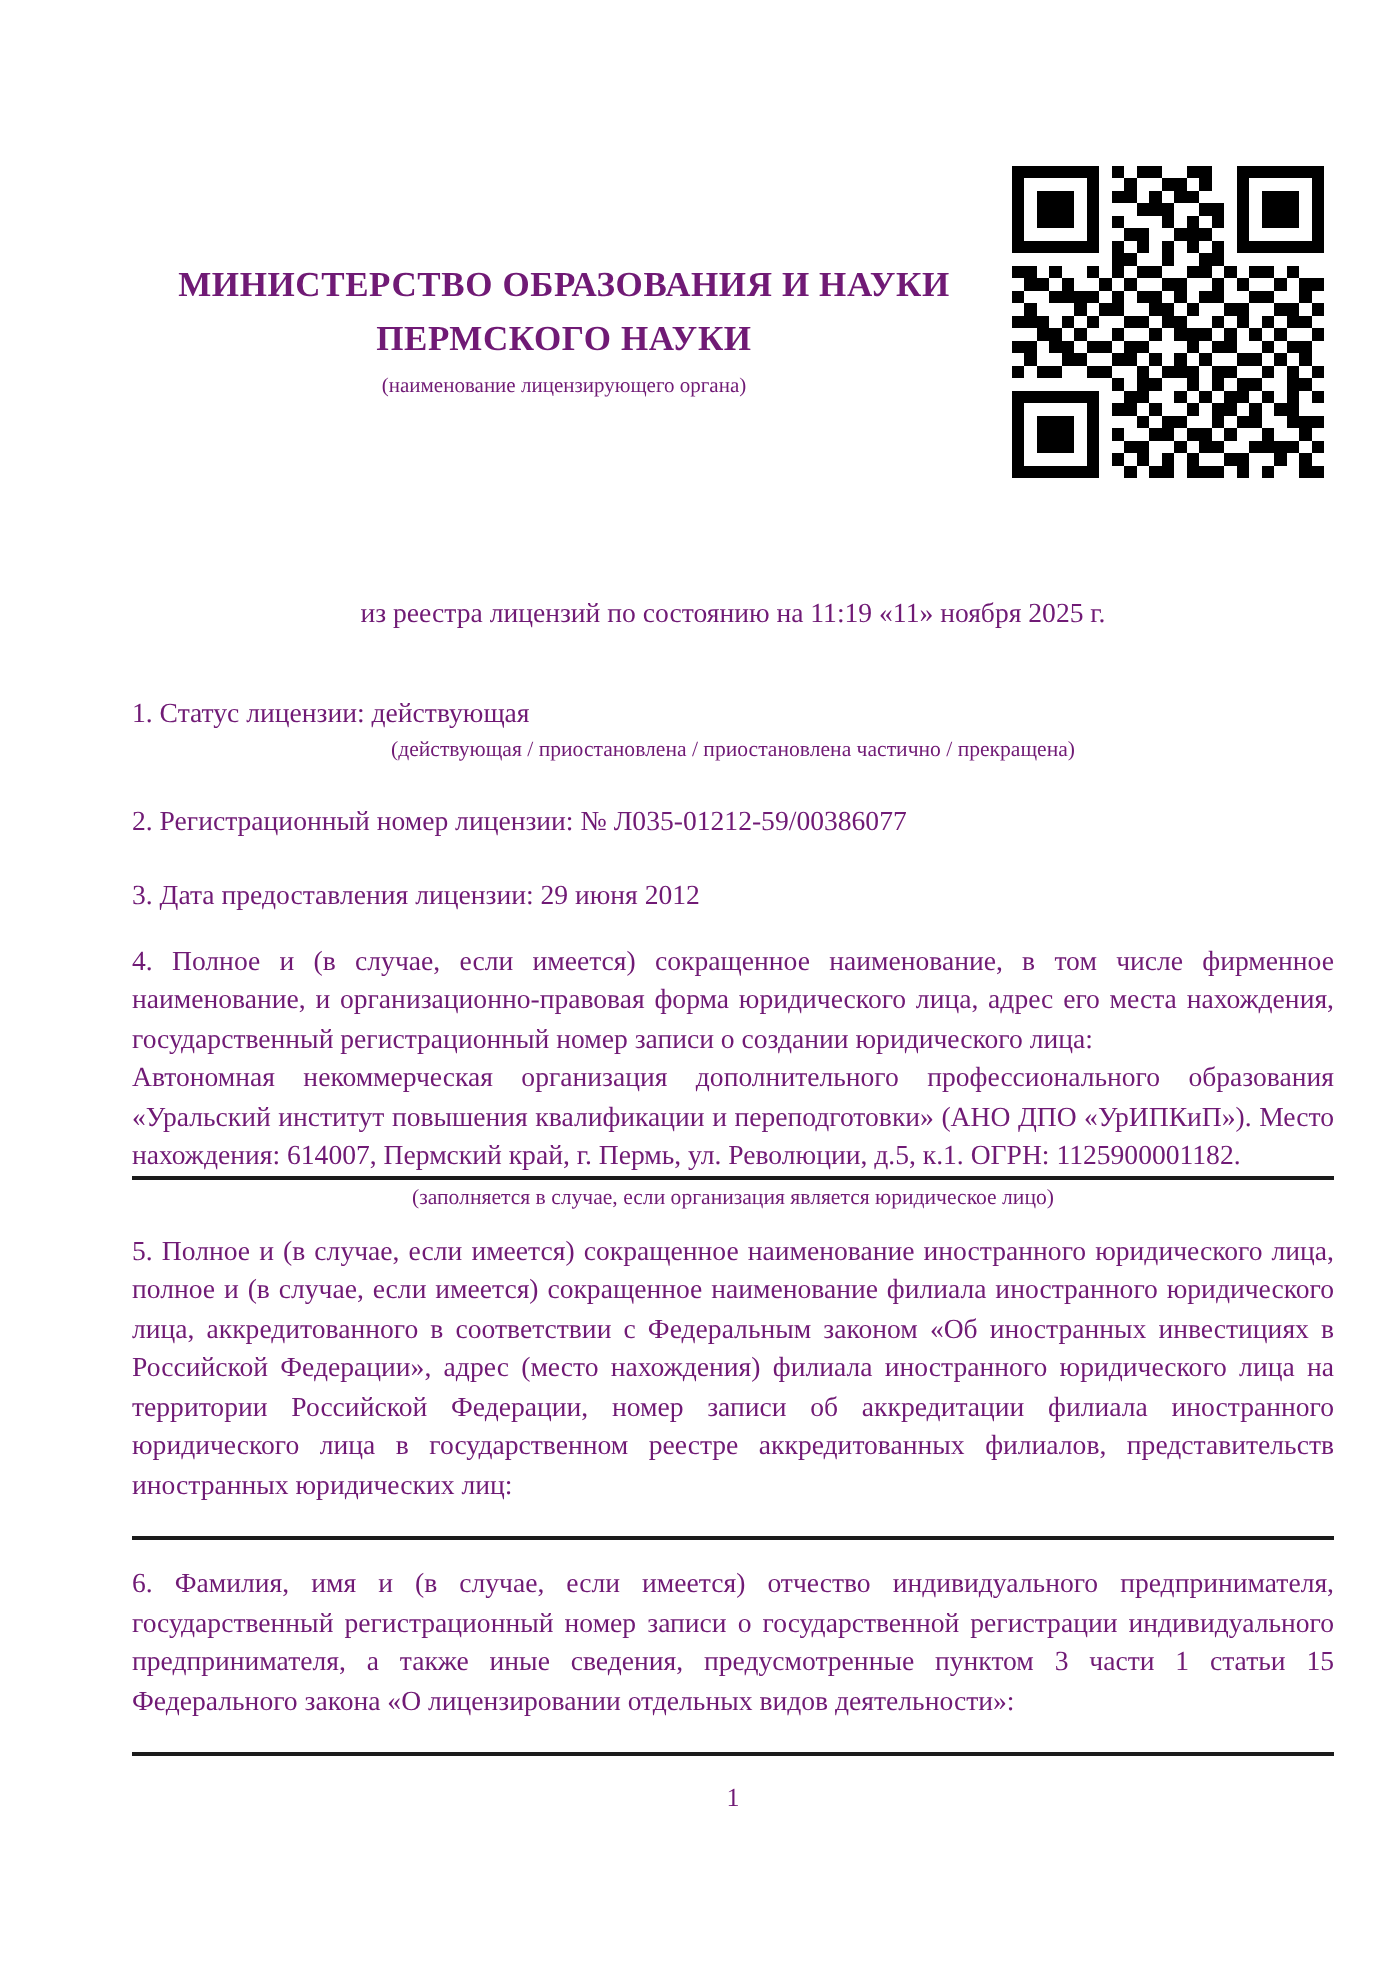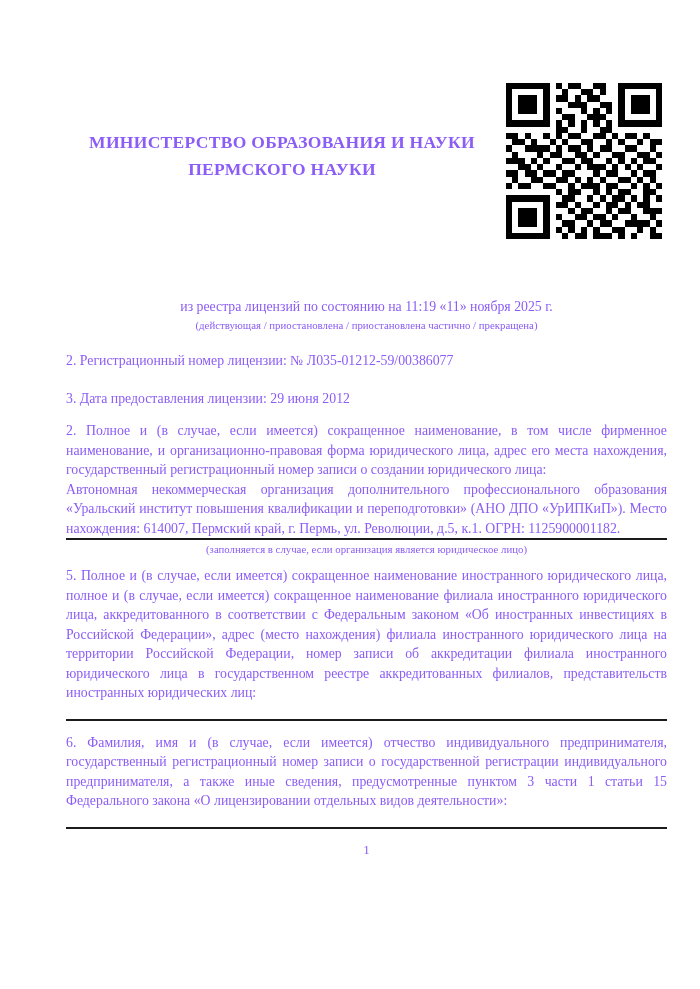--- a/index.html
+++ b/index.html
@@ -3,21 +3,21 @@
 <meta charset="utf-8">
 <style>
   html, body { margin:0; padding:0; background:#ffffff; }
   .page {
     position: relative;
     width: 700px;
     height: 989px;
     box-sizing: border-box;
     padding: 0 33px 0 66px;
     background: #ffffff;
-    color: #8b5cf6;
+    color: #701a75;
     font-family: "Liberation Serif", "DejaVu Serif", serif;
     overflow: hidden;
   }
   
   .header { position: relative; height: 156px; margin-top: 83px; }
   .authority { width: 432px; text-align: center; padding-top: 46px; }
   .authority-line {
     font-weight: bold;
     font-size: 17.5px;
     line-height: 27px;
@@ -48,20 +48,21 @@
 </style>
 </head>
 <body>
 
 <div class="page">
 
   <div class="header">
     <div class="authority">
       <div class="authority-line">МИНИСТЕРСТВО ОБРАЗОВАНИЯ И НАУКИ</div>
       <div class="authority-line">ПЕРМСКОГО НАУКИ</div>
+      <div class="authority-caption">(наименование лицензирующего органа)</div>
     </div>
     <div class="qr-box">
         <svg viewBox="0 0 25 25" width="156" height="156" shape-rendering="crispEdges" fill="#000000">
           <rect x="0" y="0" width="1" height="1"></rect>
           <rect x="1" y="0" width="1" height="1"></rect>
           <rect x="2" y="0" width="1" height="1"></rect>
           <rect x="3" y="0" width="1" height="1"></rect>
           <rect x="4" y="0" width="1" height="1"></rect>
           <rect x="5" y="0" width="1" height="1"></rect>
           <rect x="6" y="0" width="1" height="1"></rect>
@@ -385,28 +386,29 @@
           <rect x="23" y="24" width="1" height="1"></rect>
           <rect x="24" y="24" width="1" height="1"></rect>
         </svg>
       </div>
   </div>
 
   <div class="doc-title">
     <div>из реестра лицензий по состоянию на 11:19 «11» ноября 2025 г.</div>
   </div>
 
+  <div class="item item-1">1. Статус лицензии: действующая</div>
   <div class="small-caption cap-under-text">(действующая / приостановлена / приостановлена частично / прекращена)</div>
 
   <div class="item item-2">2. Регистрационный номер лицензии: № Л035-01212-59/00386077</div>
 
   <div class="item item-3">3. Дата предоставления лицензии: 29 июня 2012</div>
 
   <div class="item item-4">
-    <div class="just">2. Полное и (в случае, если имеется) сокращенное наименование, в том числе фирменное наименование, и организационно-правовая форма юридического лица, адрес его места нахождения, государственный регистрационный номер записи о создании юридического лица:</div>
+    <div class="just">4. Полное и (в случае, если имеется) сокращенное наименование, в том числе фирменное наименование, и организационно-правовая форма юридического лица, адрес его места нахождения, государственный регистрационный номер записи о создании юридического лица:</div>
     <div class="just">Автономная некоммерческая организация дополнительного профессионального образования «Уральский институт повышения квалификации и переподготовки» (АНО ДПО «УрИПКиП»). Место нахождения: 614007, Пермский край, г. Пермь, ул. Революции, д.5, к.1. ОГРН: 1125900001182.</div>
     <hr class="rule">
     <div class="small-caption cap-under-rule">(заполняется в случае, если организация является юридическое лицо)</div>
   </div>
 
   <div class="item item-5">
     <div class="just">5. Полное и (в случае, если имеется) сокращенное наименование иностранного юридического лица, полное и (в случае, если имеется) сокращенное наименование филиала иностранного юридического лица, аккредитованного в соответствии с Федеральным законом «Об иностранных инвестициях в Российской Федерации», адрес (место нахождения) филиала иностранного юридического лица на территории Российской Федерации, номер записи об аккредитации филиала иностранного юридического лица в государственном реестре аккредитованных филиалов, представительств иностранных юридических лиц:</div>
     <div class="blank-field"></div>
     <hr class="rule">
   </div>

